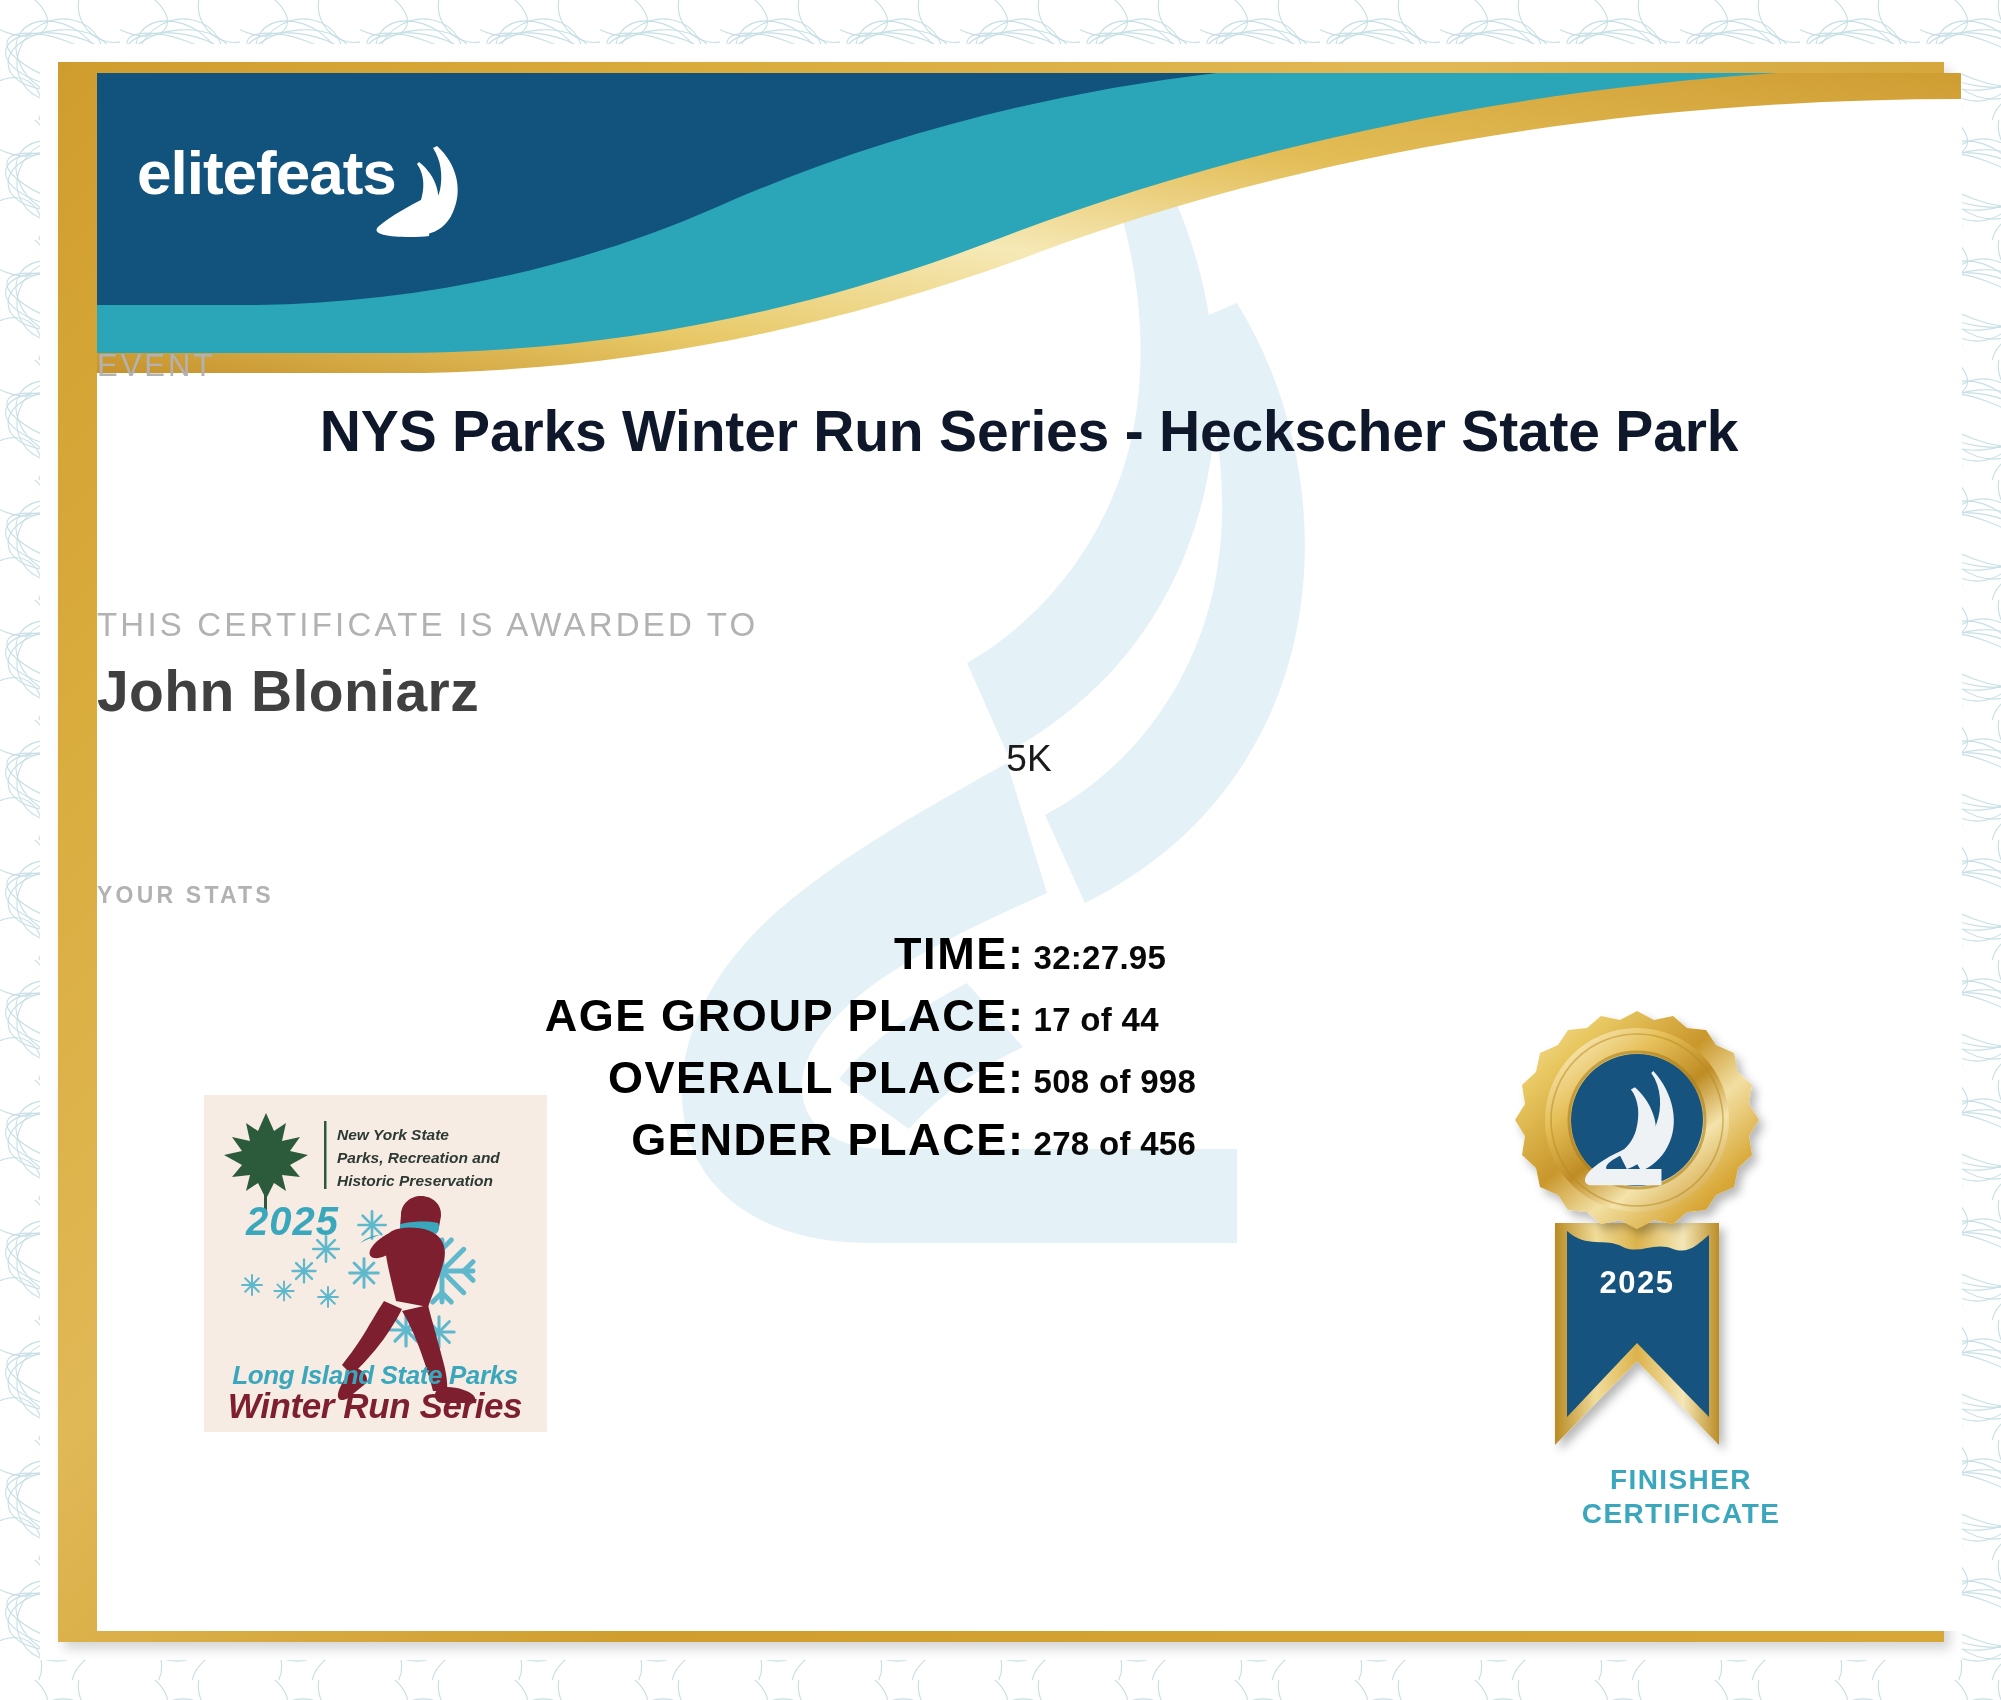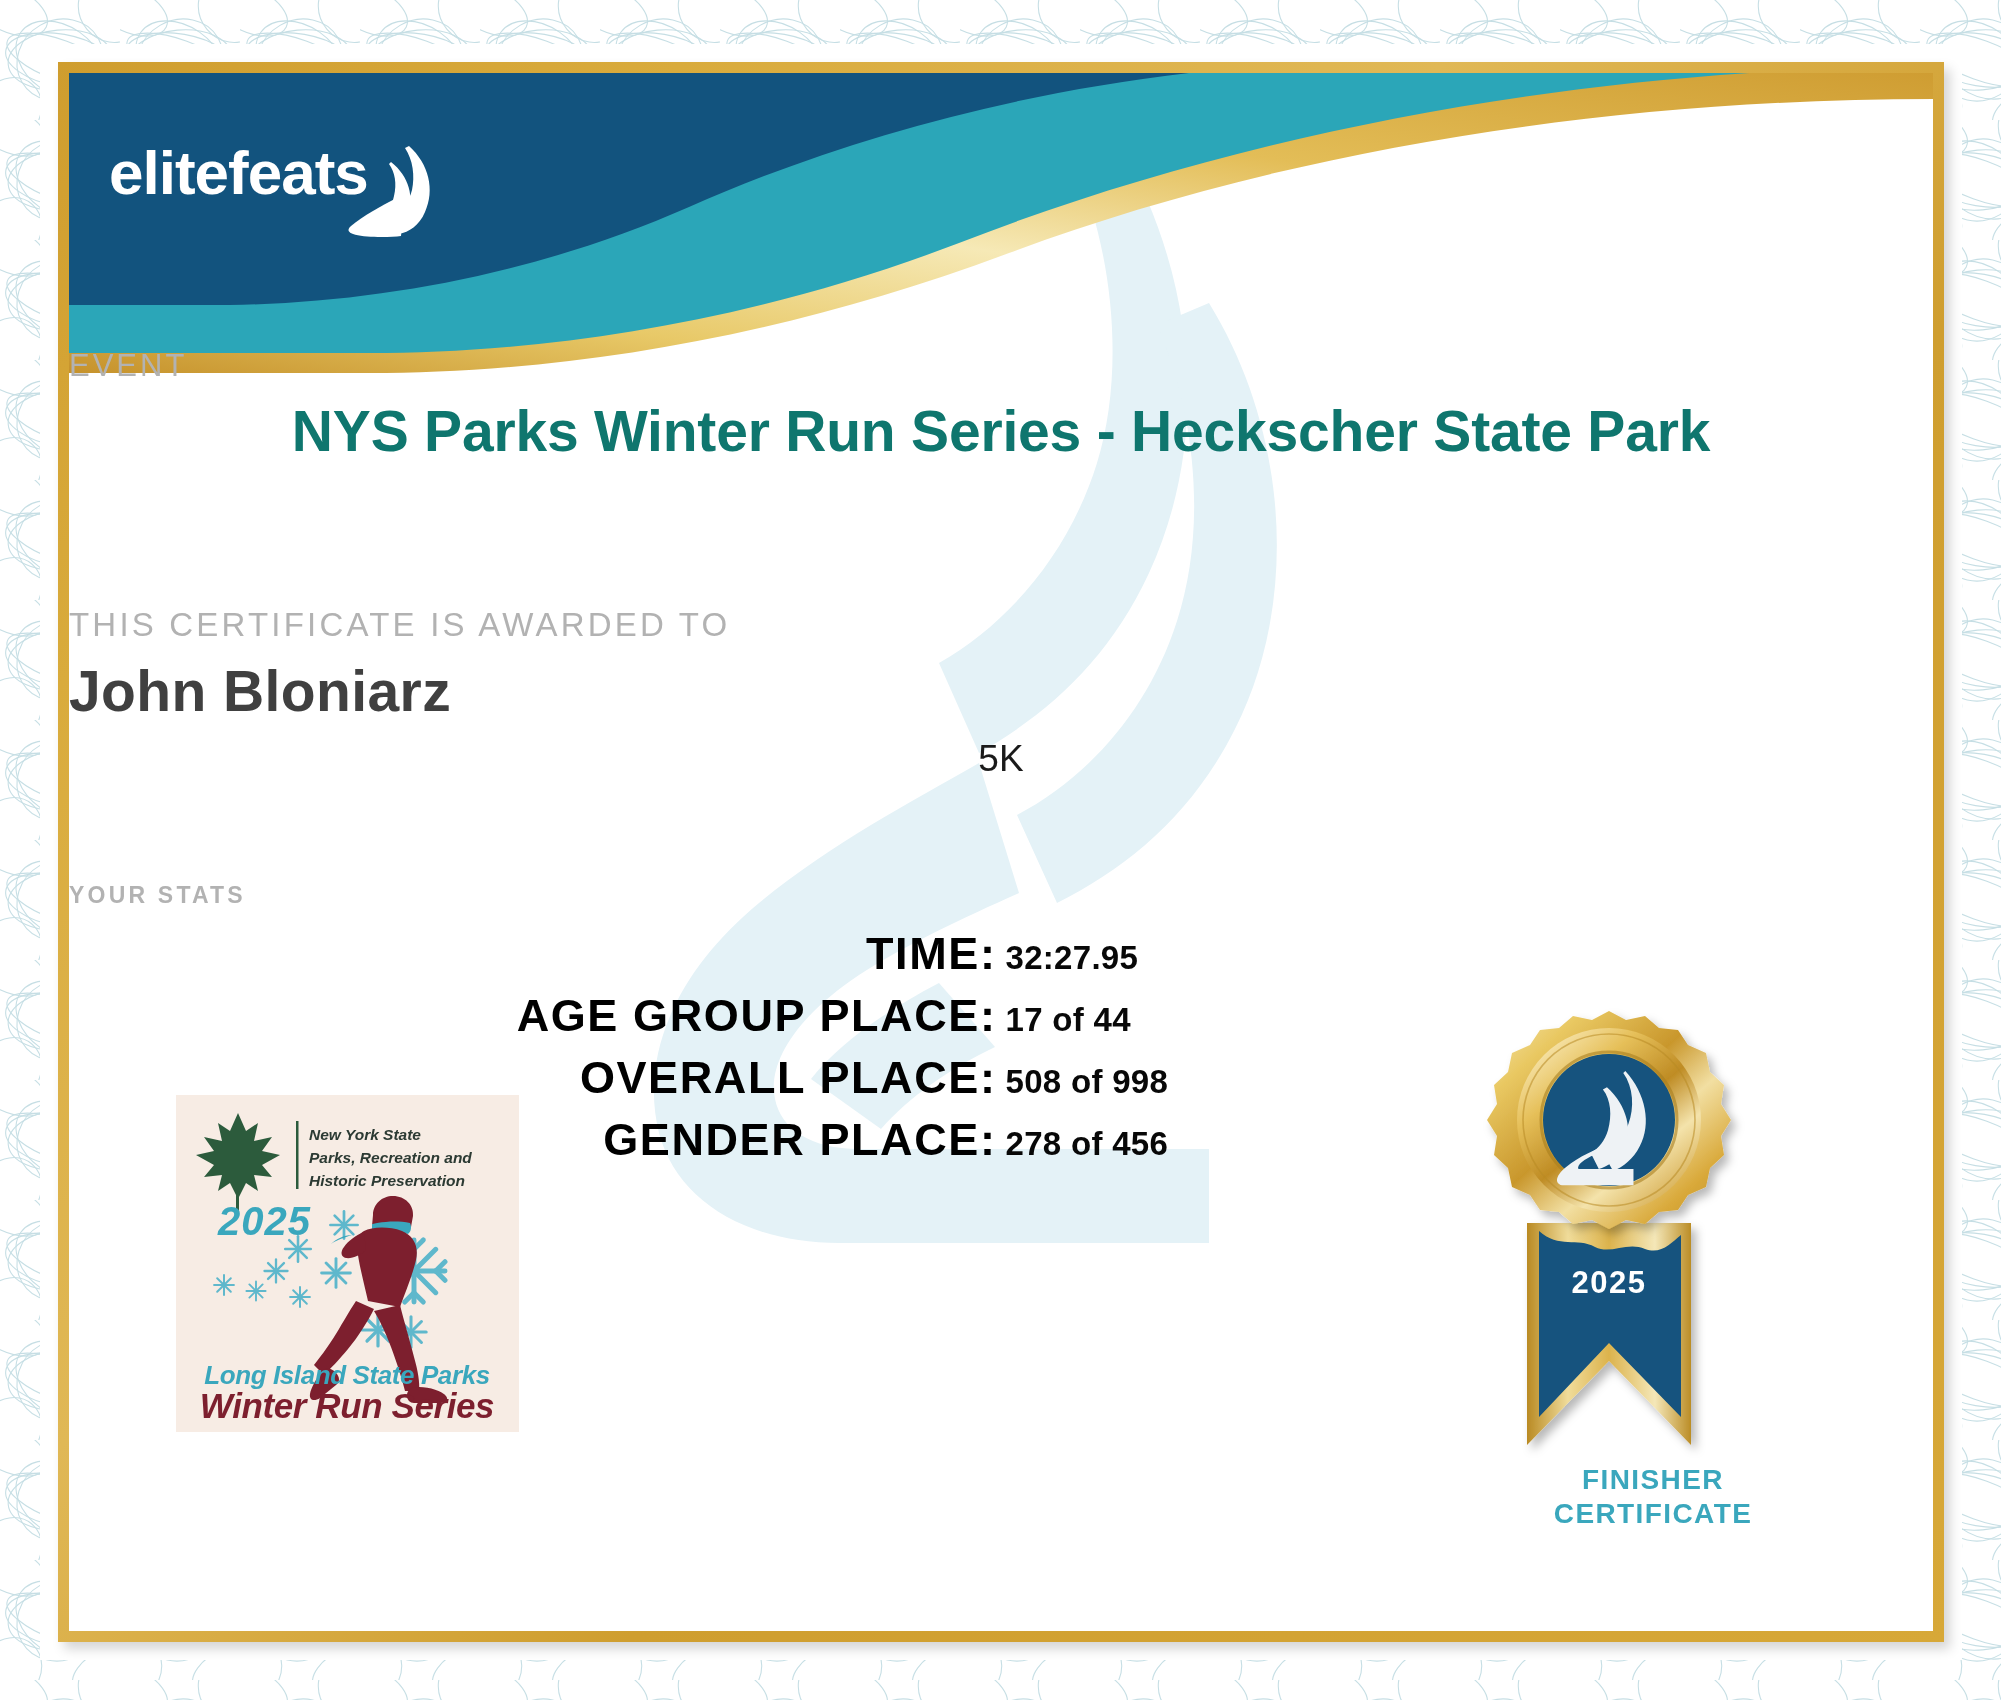--- a/index.html
+++ b/index.html
@@ -39,20 +39,21 @@
     box-shadow: 6px 7px 11px rgba(0,0,0,0.17);
     box-sizing: border-box;
     padding: 11px;
   }
   #certificate-body {
     position: relative;
     width: 100%;
     height: 100%;
     background: #ffffff;
     overflow: hidden;
+    margin-left: 28px;
   }
 
   
   #watermark {
     position: absolute;
     left: 440px;
     top: 30px;
     width: 900px;
     height: 1260px;
     opacity: 1;
@@ -90,21 +91,21 @@
   #event-label {
     top: 275px;
     font-size: 31px;
     letter-spacing: 3px;
   }
   #event-name {
     position: absolute;
     top: 325px;
     width: 100%;
     text-align: center;
-    color: #0f766e;
+    color: #0f172a;
     font-size: 57px;
     font-weight: 700;
     letter-spacing: -0.2px;
     white-space: nowrap;
   }
   #awarded-label {
     top: 533px;
     font-size: 33px;
     letter-spacing: 3.2px;
   }

